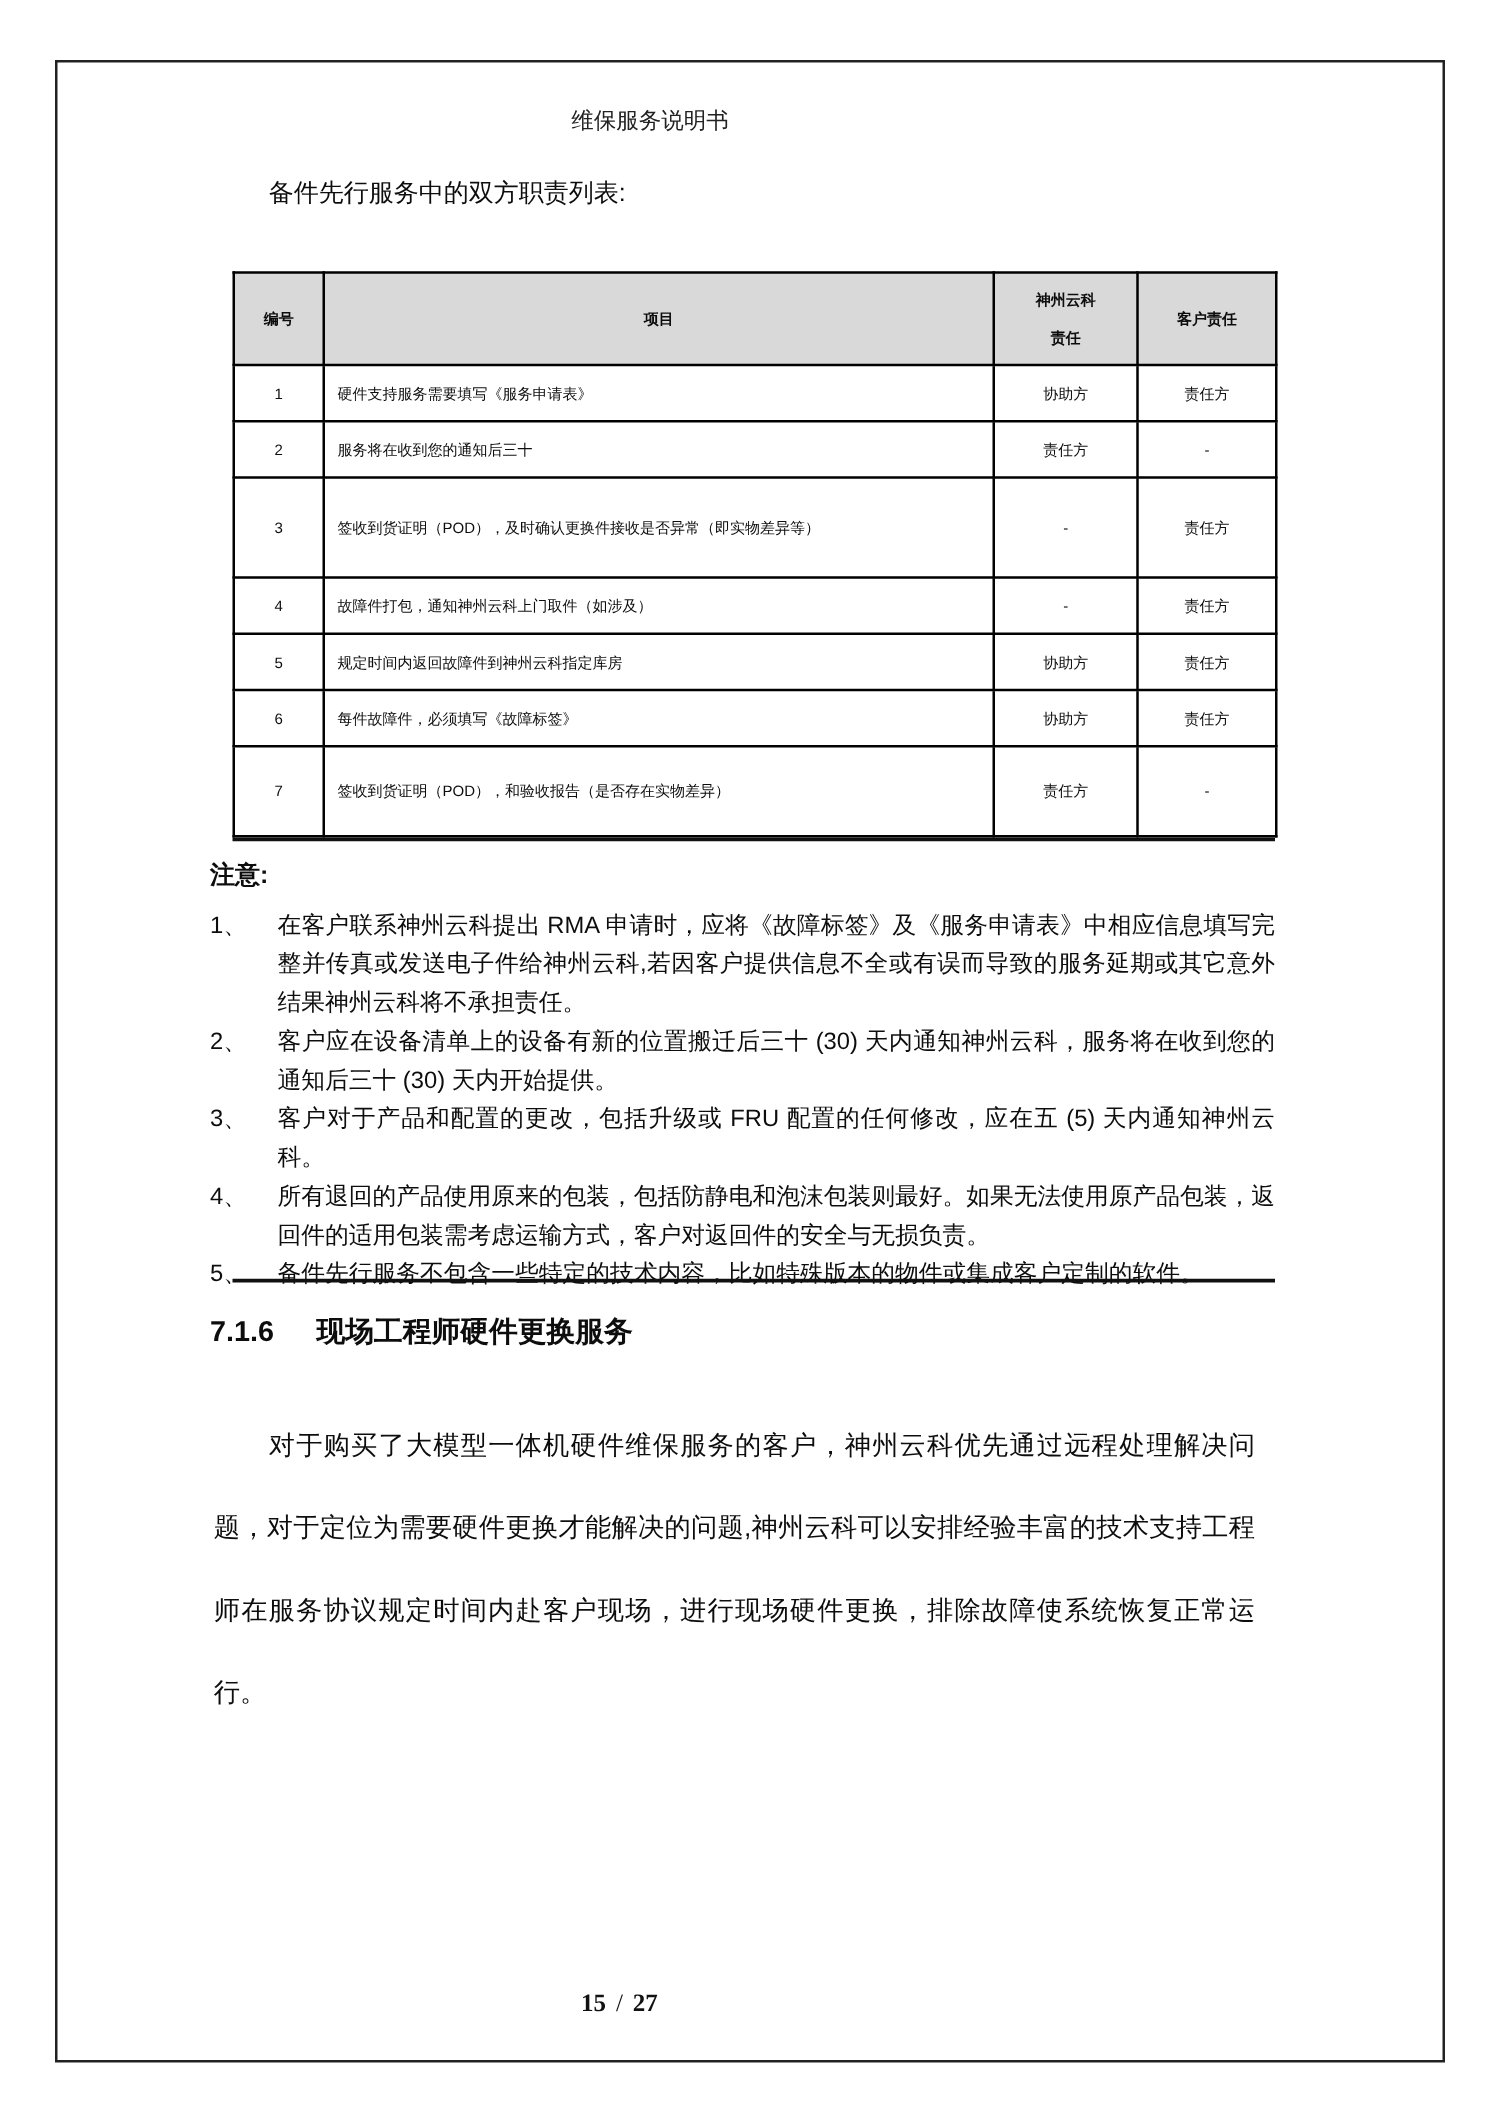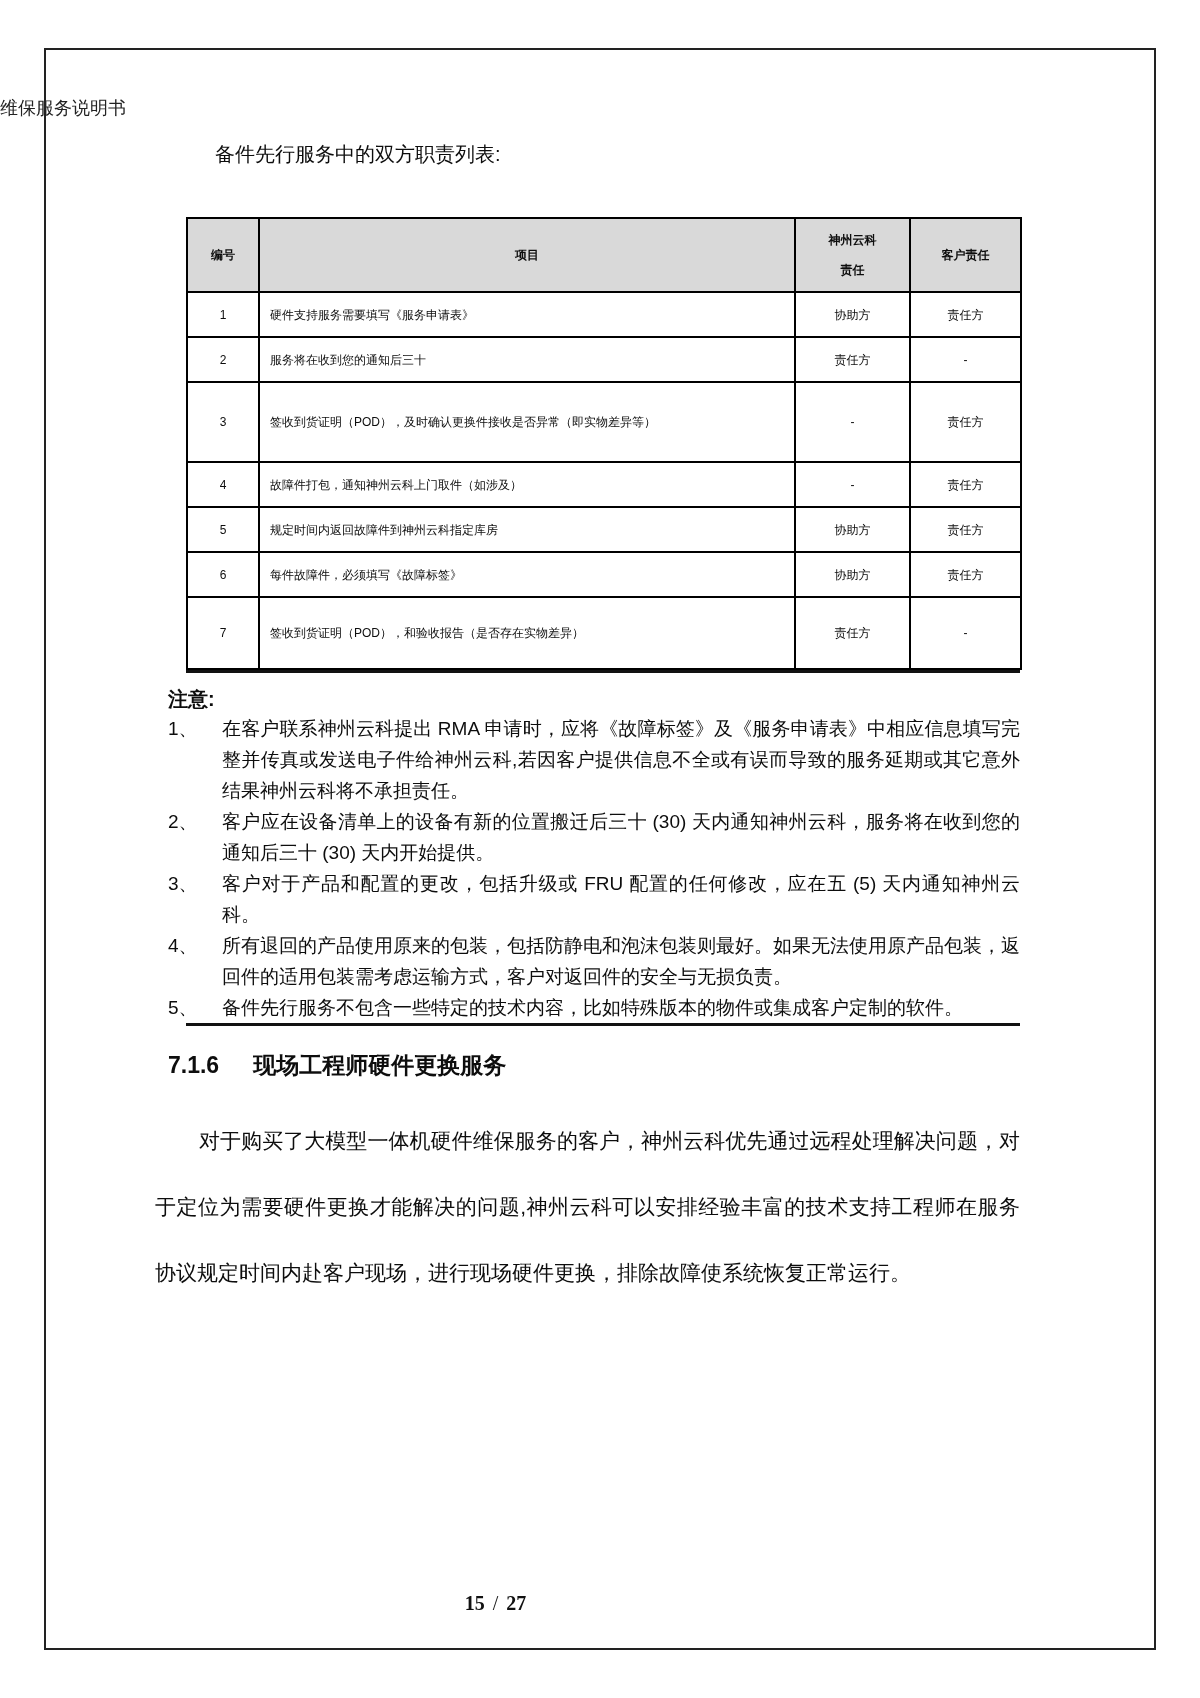--- a/index.html
+++ b/index.html
@@ -1,49 +1,49 @@
 <!DOCTYPE html>
 <html><head>
 <meta charset="utf-8">
 <style>
   html,body{margin:0;padding:0;background:#ffffff;}
   body{width:1200px;height:1698px;position:relative;
        font-family:"Liberation Sans","DejaVu Sans",sans-serif;color:#111;}
   .page-frame{position:absolute;left:44px;top:48px;width:1108px;height:1598px;
        border:2px solid #222;background:#fff;}
-  .doc-header{position:absolute;top:84px;left:0;width:1040px;text-align:left;
-       font-family:"Liberation Serif","DejaVu Serif",serif;font-size:18px;color:#222;margin-top:12px;}
+  .doc-header{position:absolute;top:84px;left:0;width:1040px;text-align:center;
+       font-family:"Liberation Serif","DejaVu Serif",serif;font-size:18px;color:#222;}
   .intro-line{position:absolute;left:215px;top:141px;font-size:20px;color:#0d0d0d;}
 
   table.resp-table{position:absolute;left:186px;top:217px;width:834px;
        border-collapse:collapse;table-layout:fixed;font-size:12px;color:#0d0d0d;}
   table.resp-table td,table.resp-table th{border:2px solid #000;padding:2px 10px;
        vertical-align:middle;line-height:32px;}
   table.resp-table th{background:#d9d9d9;font-weight:bold;text-align:center;height:68px;line-height:30px;}
   col.c-no{width:72px;}col.c-item{width:536px;}col.c-vendor{width:115px;}col.c-customer{width:111px;}
   td.cell-no,td.cell-vendor,td.cell-customer{text-align:center;}
   tr.r-single{height:45px;}
   tr.r-tall{height:80px;}
   tr.r-tall2{height:72px;}
 
   .rule{position:absolute;left:186px;width:834px;height:3px;background:#111;}
   .rule-1{top:670px;}
   .rule-2{top:1023px;}
 
   .notes{position:absolute;left:168px;top:686px;width:852px;font-size:19px;color:#0d0d0d;}
-  .notes-label{font-weight:bold;font-size:20px;margin-bottom:0;}
+  .notes-label{font-weight:bold;font-size:20px;margin-bottom:12px;}
   .note-item{display:flex;align-items:flex-start;}
   .note-no{width:54px;flex:0 0 54px;line-height:31px;}
   .note-text{flex:1;line-height:31px;text-align:justify;}
 
   .section-heading{position:absolute;left:168px;top:1050px;font-size:23px;font-weight:bold;color:#0d0d0d;}
   .section-number{margin-right:34px;}
 
   .body-copy{position:absolute;left:155px;top:1108px;width:865px;font-size:21px;color:#0d0d0d;}
-  .body-par{line-height:66px;text-indent:44px;text-align:justify;margin:0;}
+  .body-par{line-height:66px;text-indent:44px;text-align:justify;margin:16px;}
   .body-par.p2{margin-top:8px;}
   .body-par.p3{margin-top:-6px;}
 
   .doc-footer{position:absolute;left:0;top:1592px;width:991px;text-align:center;
        font-family:"Liberation Serif","DejaVu Serif",serif;font-size:20px;font-weight:bold;color:#111;}
   .doc-footer .sep{font-weight:normal;padding:0 8px;}
 </style>
 </head>
 <body>
 

